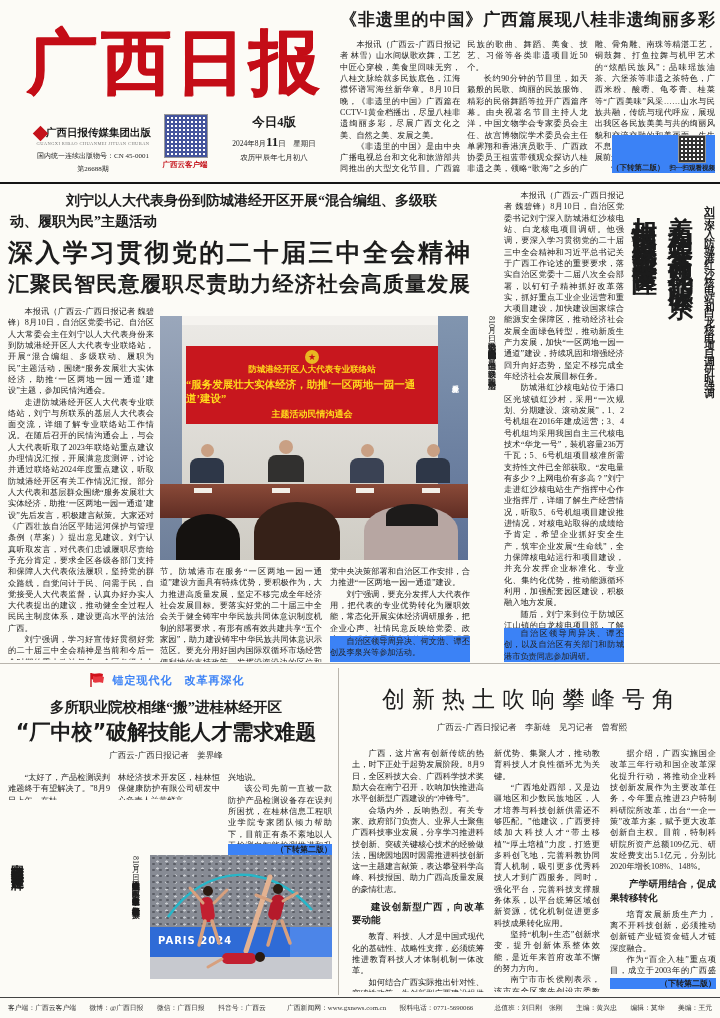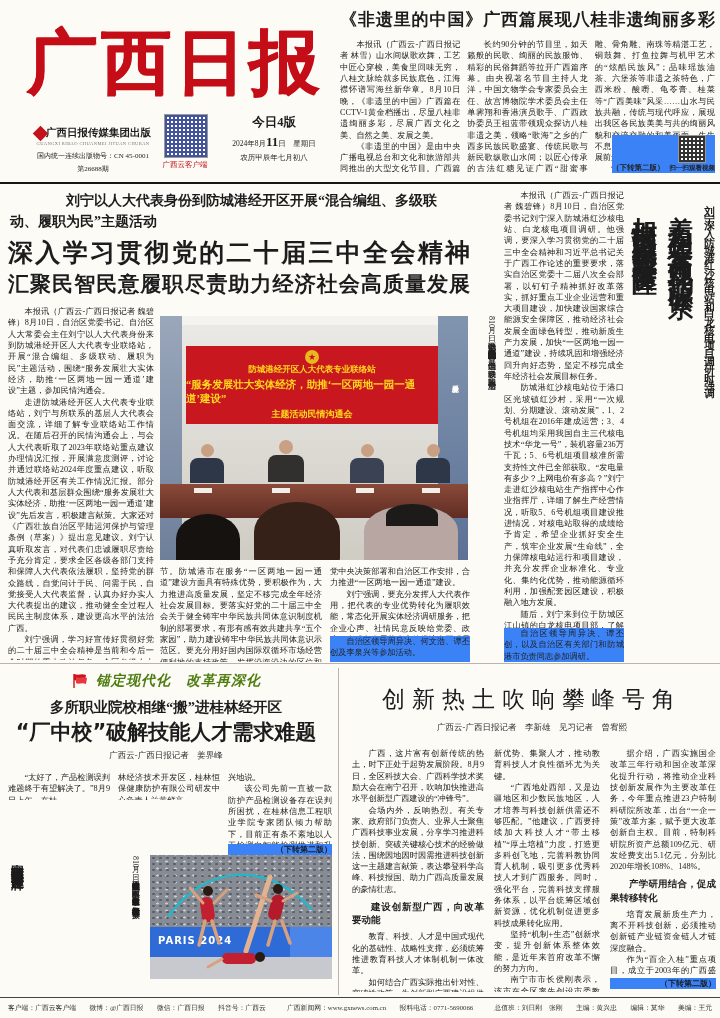--- a/index.html
+++ b/index.html
@@ -50,38 +50,39 @@
     <div style="display:flex;align-items:center;justify-content:center;">
       <span style="width:11px;height:11px;background:#c4121a;transform:rotate(45deg);display:inline-block;"></span>
       <span style="font-weight:bold;font-size:10.5px;">广西日报传媒集团出版</span>
     </div>
     <div style="font-size:4.5px;color:#777;letter-spacing:.4px;margin-top:1px;">GUANGXI RIBAO CHUANMEI JITUAN CHUBAN</div>
     <div style="font-size:7px;margin-top:5px;">国内统一连续出版物号：CN 45-0001</div>
     <div style="font-size:7px;margin-top:3px;">第26688期</div>
   </div>
 
   <div class="abs qr" style="left:164px;top:114px;width:42px;height:42px;"></div>
-  <div class="abs red" style="left:150px;top:160px;width:70px;font-size:7.5px;font-weight:normal;text-align:center;">广西云客户端</div>
+  <div class="abs red" style="left:150px;top:160px;width:70px;font-size:7.5px;font-weight:bold;text-align:center;">广西云客户端</div>
 
   <div class="abs center" style="left:224px;top:114px;width:100px;">
     <div style="font-size:12.5px;font-weight:bold;">今日4版</div>
     <div style="font-size:7.5px;margin-top:3px;white-space:nowrap;">
       <span>2024年8月</span><span style="font-size:13px;font-weight:bold;">11</span><span>日　星期日</span>
     </div>
     <div style="font-size:7.5px;margin-top:3px;">农历甲辰年七月初八</div>
   </div>
 
   <div class="abs" style="left:340px;top:8px;width:375px;height:172px;">
     <div class="jlast" style="font-size:17px;font-weight:bold;">《非遗里的中国》广西篇展现八桂非遗绚丽多彩</div>
     <div style="display:flex;gap:7px;margin-top:8px;height:134px;">
       <div class="t clip" style="flex:1;">
         <p>本报讯（广西云-广西日报记者 林雪）山水间纵歌欢舞，工艺中匠心穿梭，美食里回味无穷，八桂文脉绘就多民族底色，江海襟怀谱写海丝新华章。8月10日晚，《非遗里的中国》广西篇在CCTV-1黄金档播出，尽显八桂非遗绚丽多彩，尽展广西文化之美、自然之美、发展之美。</p>
         <p>《非遗里的中国》是由中央广播电视总台和文化和旅游部共同推出的大型文化节目。广西篇由自治区党委宣传部、自治区文化和旅游厅牵头统筹协调，南宁、柳州、北海、河池、崇左等市共同配合，以“秀甲天下 壮美广西”为主题，主要展示了我区各</p>
       </div>
       <div class="t clip" style="flex:1;">
+        <p class="noind">民族的歌曲、舞蹈、美食、技艺、习俗等各类非遗项目近50个。</p>
         <p>长约90分钟的节目里，如天籁般的民歌、绚丽的民族服饰、精彩的民俗舞蹈等拉开广西篇序幕。由央视著名节目主持人龙洋，中国文物学会专家委员会主任、故宫博物院学术委员会主任单霁翔和香港演员歌手、广西政协委员王祖蓝带领观众探访八桂非遗之美，领略“歌海”之乡的广西多民族民歌盛宴、传统民歌与新民歌纵歌山水间；以匠心传承的古法红糖见证广西“甜蜜事业”的非遗智慧；品赏五彩斑斓的壮锦、绣球、花竹帽等编织技艺，贝</p>
       </div>
       <div class="t clip" style="flex:1;position:relative;">
         <p class="noind">雕、骨角雕、南珠等精湛工艺，铜鼓舞、打鱼拉舞与机甲艺术的“炫酷民族风”；品味瑶族油茶、六堡茶等非遗之茶特色，广西米粉、酸嘢、龟苓膏、桂菜等“广西美味”风采……山水与民族共融，传统与现代呼应，展现出我区各民族美美与共的绚丽风貌和交流交融的和美画面，生生不息的文化传承和欣欣向荣的发展前景。</p>
         <p>“五彩八桂、壮美华章，太美了！没有想到广西非遗这般精彩纷呈。”节目播出引发观众广泛好评。</p>
         <div class="pinned" style="position:absolute;right:0;bottom:0;display:flex;align-items:flex-end;gap:5px;">
           <span style="font-weight:bold;font-size:7.5px;">（下转第二版）</span>
           <span style="display:inline-flex;flex-direction:column;align-items:center;">
             <span class="qr dark" style="width:26px;height:26px;display:inline-block;"></span>
             <span style="font-size:6.5px;font-weight:bold;margin-top:1px;">扫一扫观看视频</span>
@@ -173,21 +174,21 @@
 
   <div class="abs hairline" style="left:0;top:663px;width:720px;height:1px;"></div>
   <div class="abs hairline" style="left:338px;top:668px;width:1px;height:327px;"></div>
 
   <div class="abs" style="left:0;top:672px;width:332px;display:flex;align-items:center;justify-content:center;gap:5px;">
     <svg width="20" height="16" viewBox="0 0 20 16">
       <path d="M3,1 L3,15" stroke="#c4121a" stroke-width="1.4"></path>
       <path d="M3,1 C8,3 10,0 15,2 L14,8 C9,6 7,9 3,7 Z" fill="#d1121b"></path>
       <path d="M5,4 C9,6 11,3 16,5 L15,11 C10,9 8,12 5,10 Z" fill="#e8373f"></path>
     </svg>
-    <span style="color:#4d7c0f;font-weight:bold;font-size:14px;letter-spacing:1px;font-style:italic;">锚定现代化　改革再深化</span>
+    <span style="color:#3b82f6;font-weight:bold;font-size:11px;letter-spacing:1px;">锚定现代化　改革再深化</span>
   </div>
   <div class="abs center" style="left:0;top:698px;width:332px;font-size:14.5px;font-weight:bold;">多所职业院校相继“搬”进桂林经开区</div>
   <div class="abs center hei" style="left:0;top:718px;width:332px;font-size:21px;font-weight:bold;">“厂中校”破解技能人才需求难题</div>
   <div class="abs center" style="left:0;top:750px;width:332px;font-size:8.5px;color:#333;">广西云-广西日报记者　姜界峰</div>
 
   <div class="abs t clip" style="left:8px;top:772px;width:102px;height:28px;">
     <p>“太好了，产品检测误判难题终于有望解决了。”8月9日上午，在桂</p>
   </div>
   <div class="abs t clip" style="left:118px;top:772px;width:102px;height:28px;">
     <p class="noind">林经济技术开发区，桂林恒保健康防护有限公司研发中心负责人兰黄鲜高</p>

